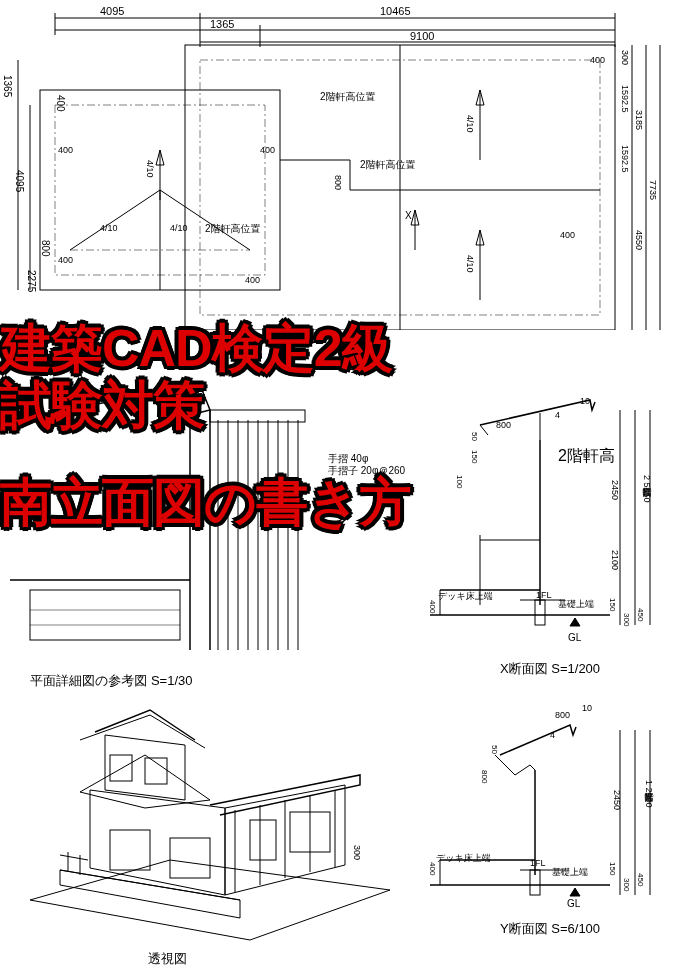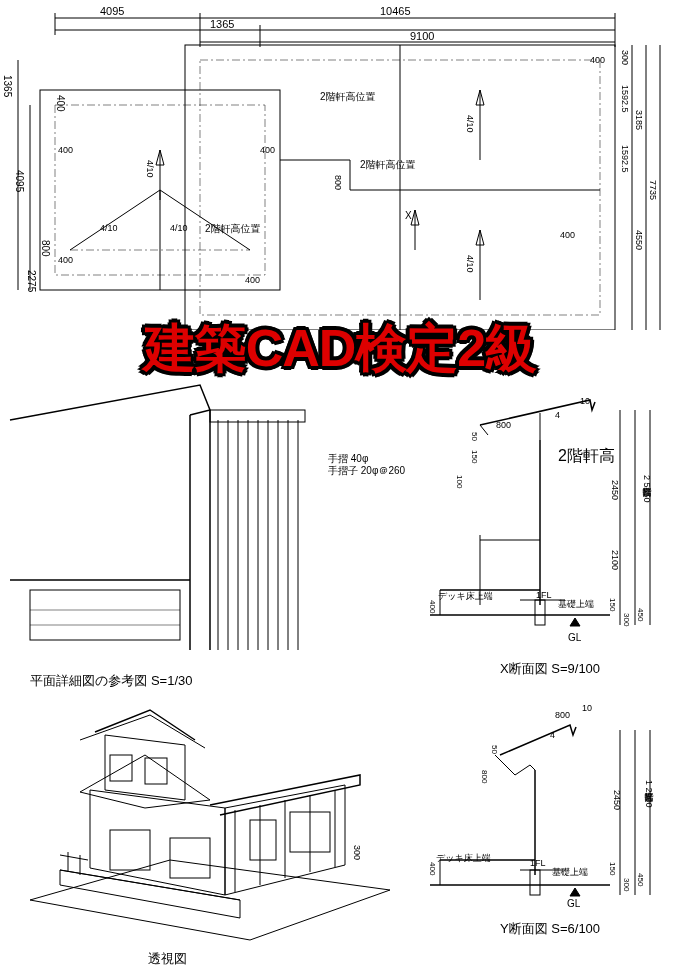--- a/index.html
+++ b/index.html
@@ -1,18 +1,18 @@
 <!DOCTYPE html>
 <html><head>
 <meta charset="utf-8">
 <style>
 * { margin: 0; padding: 0; box-sizing: border-box; }
 body { width: 680px; height: 972px; background: #fff; position: relative; font-family: sans-serif; overflow: hidden; }
 .drawing-area { position: absolute; inset: 0; }
-.title-overlay { position: absolute; left: 50%; top: 320px; transform: translateX(-50%); text-align: center; width: 100%; pointer-events: none; }
+.title-overlay { position: absolute; left: 50%; top: 320px; transform: translateX(-50%); text-align: left; width: 100%; pointer-events: none; }
 .title-line { font-size: 52px; font-weight: 900; color: #d00; -webkit-text-stroke: 3px #fff; paint-order: stroke fill; text-shadow: 0 4px 0 #000, 4px 0 0 #000, -4px 0 0 #000, 0 -4px 0 #000, 3px 3px 0 #000, -3px -3px 0 #000, 3px -3px 0 #000, -3px 3px 0 #000; line-height: 1.1; letter-spacing: -1px; }
 .title-gap { height: 40px; }
 .caption { position: absolute; font-size: 13px; color: #000; }
 svg line, svg path, svg polyline, svg rect, svg polygon { stroke: #000; fill: none; stroke-width: 1; }
 .thin { stroke-width: 0.5; stroke-dasharray: 8 3 2 3; }
 .med { stroke-width: 1; }
 .thick { stroke-width: 1.5; }
 .fill { fill: #000; }
 .hatch { stroke-width: 0.5; }
 </style>
@@ -171,21 +171,21 @@
 <div style="position:absolute;left:610px;top:550px;font-size:9px;writing-mode:vertical-rl">2100</div>
 <div style="position:absolute;left:438px;top:590px;font-size:9px">デッキ床上端</div>
 <div style="position:absolute;left:536px;top:590px;font-size:9px">1FL</div>
 <div style="position:absolute;left:558px;top:598px;font-size:9px">基礎上端</div>
 <div style="position:absolute;left:608px;top:598px;font-size:8px;writing-mode:vertical-rl">150</div>
 <div style="position:absolute;left:568px;top:632px;font-size:10px">GL</div>
 <div style="position:absolute;left:428px;top:600px;font-size:8px;writing-mode:vertical-rl">400</div>
 <div style="position:absolute;left:622px;top:613px;font-size:8px;writing-mode:vertical-rl">300</div>
 <div style="position:absolute;left:636px;top:608px;font-size:8px;writing-mode:vertical-rl">450</div>
 
-<div class="caption" style="left:500px;top:660px">X断面図  S=9/100</div>
+<div class="caption" style="left:500px;top:660px">X断面図  S=1/200</div>
 
 <svg width="250" height="230" style="position:absolute;left:420;top:700">
   <polyline points="80,55 150,25 153,35 156,27" class="thick"></polyline>
   <polyline points="75,55 95,75 110,65 115,70" class="med"></polyline>
   <line x1="115" y1="70" x2="115" y2="175" class="thick"></line>
   <line x1="20" y1="160" x2="115" y2="160" class="thick"></line>
   <line x1="20" y1="160" x2="20" y2="185"></line>
   <line x1="10" y1="185" x2="190" y2="185" class="thick"></line>
   <line x1="100" y1="170" x2="145" y2="170" class="med"></line>
   <rect x="110" y="170" width="10" height="25" class="med"></rect>
@@ -251,14 +251,16 @@
 </svg>
 
 <div style="position:absolute;left:352px;top:845px;font-size:9px;writing-mode:vertical-rl">300</div>
 
 <div class="caption" style="left:148px;top:950px">透視図</div>
 
 </div>
 
 <div class="title-overlay">
   <div class="title-line">建築CAD検定2級</div>
+  <div class="title-line">試験対策</div>
   <div class="title-gap"></div>
+  <div class="title-line">南立面図の書き方</div>
 </div>
 
 </body></html>

